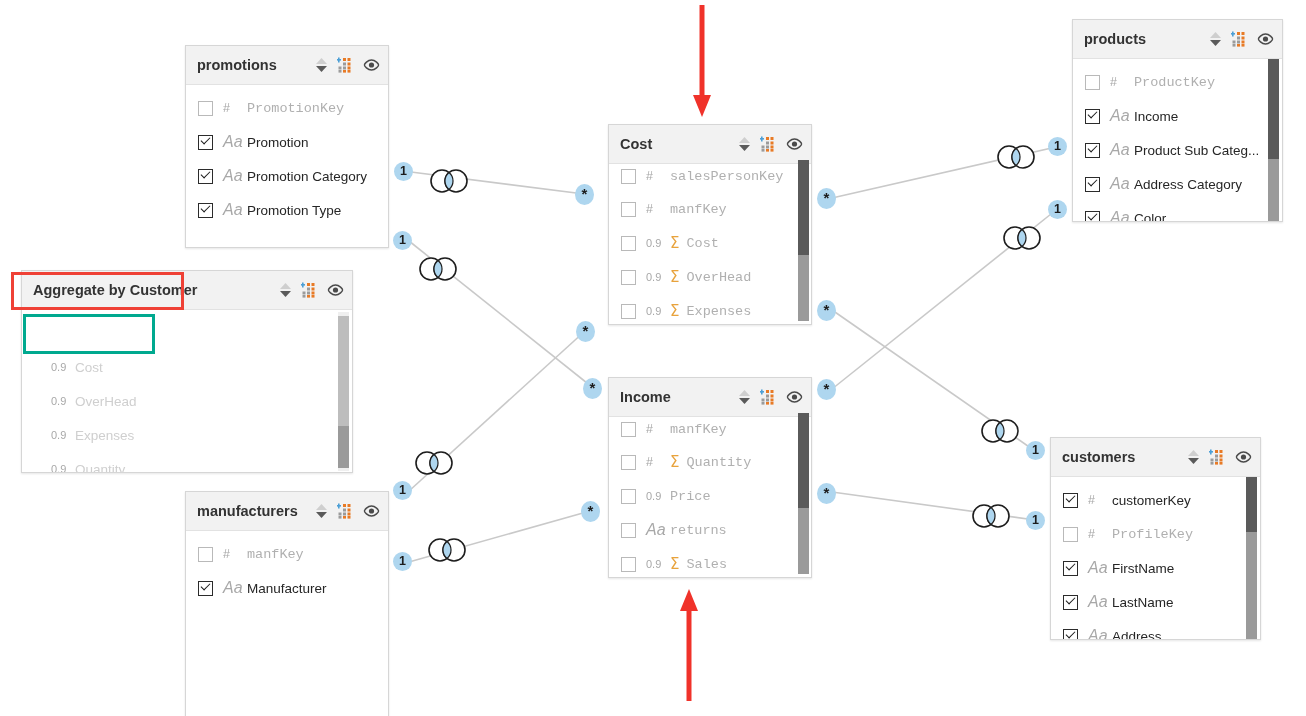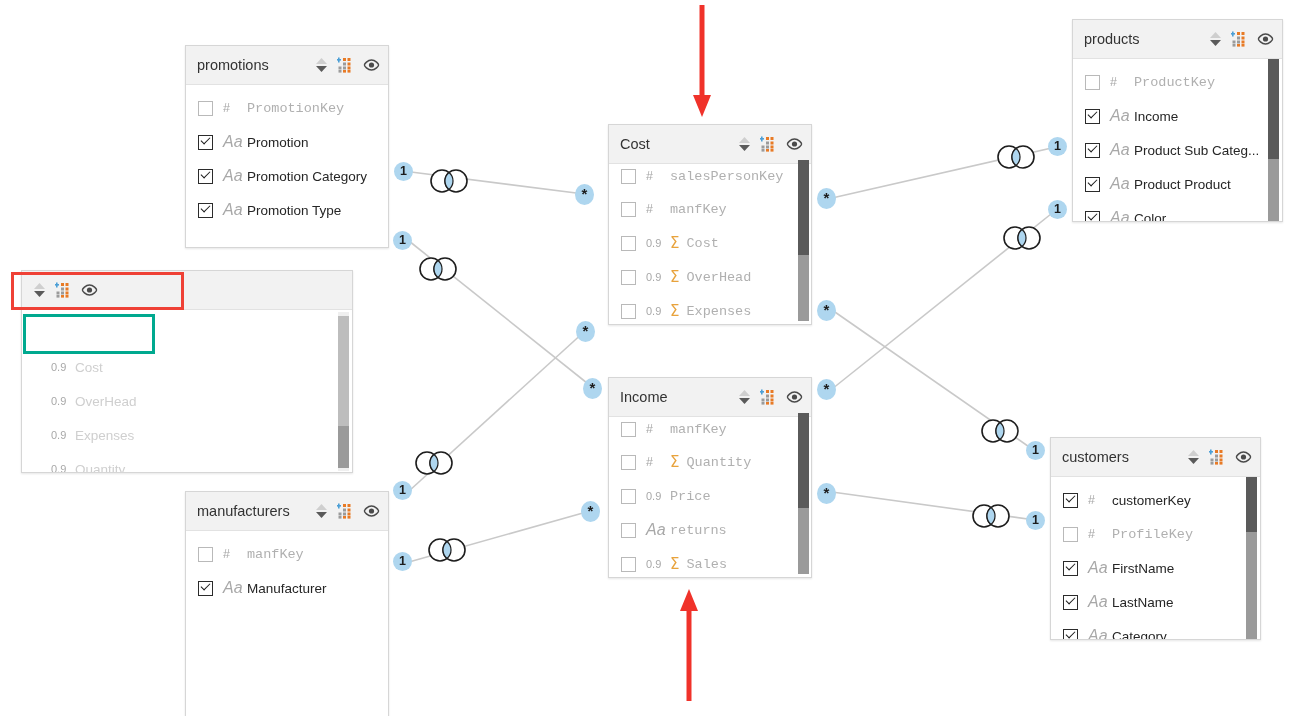--- a/index.html
+++ b/index.html
@@ -42,21 +42,21 @@
     background: #f2f2f2;
     border-bottom: 1px solid #e2e2e2;
     display: flex;
     align-items: center;
     padding: 0 8px 0 11px;
     box-sizing: border-box;
   }
   .tbl-title {
     font-size: 14.5px;
     color: #333333;
-    font-weight: normal;
+    font-weight: bold;
     white-space: nowrap;
     overflow: hidden;
     flex: 1 1 auto;
   }
   .head-icons {
     display: flex;
     align-items: center;
     gap: 9px;
     flex: 0 0 auto;
   }
@@ -310,20 +310,21 @@
       <div class="row">
           <span class="cb on"></span>
           <span class="ftype aa">Aa</span>
           <span class="fname">Promotion Type</span>
         </div>
     </div>
   </div>
 
   <div class="tbl" style="left:21px; top:270px; width:332px; height:203px;">
     <div class="tbl-head">
+      <div class="tbl-title">Aggregate by Customer</div>
       <div class="head-icons">
         <svg class="ic" width="13" height="16" viewBox="0 0 13 16">
             <polygon points="6.5,1 12,7 1,7" fill="#cfcfcf"></polygon>
             <polygon points="6.5,15 12,9 1,9" fill="#5a5a5a"></polygon>
           </svg>
         <svg class="ic" width="17" height="16" viewBox="0 0 17 16">
           <rect x="1" y="0.5" width="1.6" height="5" fill="#4c9fd6"></rect>
             <rect x="0" y="2" width="4" height="1.6" fill="#4c9fd6"></rect>
           <rect x="6" y="1" width="3" height="3" fill="#e87a25"></rect>
             <rect x="10.5" y="1" width="3" height="3" fill="#e87a25"></rect>
@@ -579,21 +580,21 @@
           <span class="fname">Income</span>
         </div>
       <div class="row">
           <span class="cb on"></span>
           <span class="ftype aa">Aa</span>
           <span class="fname">Product Sub Categ...</span>
         </div>
       <div class="row">
           <span class="cb on"></span>
           <span class="ftype aa">Aa</span>
-          <span class="fname">Product Product</span>
+          <span class="fname">Address Category</span>
         </div>
       <div class="row">
           <span class="cb on"></span>
           <span class="ftype aa">Aa</span>
           <span class="fname">Color</span>
         </div>
       <div class="sbar" style="top:0; height:163px; right:3px;">
         <div class="sthumb" style="top:0; height:100px;"></div>
         <div class="sthumb" style="top:100px; height:63px; background:#9a9a9a;"></div>
       </div>
@@ -645,21 +646,21 @@
           <span class="fname">FirstName</span>
         </div>
       <div class="row">
           <span class="cb on"></span>
           <span class="ftype aa">Aa</span>
           <span class="fname">LastName</span>
         </div>
       <div class="row">
           <span class="cb on"></span>
           <span class="ftype aa">Aa</span>
-          <span class="fname">Category</span>
+          <span class="fname">Address</span>
         </div>
       <div class="sbar" style="top:0; height:163px; right:3px;">
         <div class="sthumb" style="top:0; height:55px;"></div>
         <div class="sthumb" style="top:55px; height:108px; background:#9a9a9a;"></div>
       </div>
     </div>
   </div>
 
   <div class="hl red" style="left:11px; top:272px; width:173px; height:38px;"></div>
   <div class="hl teal" style="left:23px; top:314px; width:132px; height:40px;"></div>

